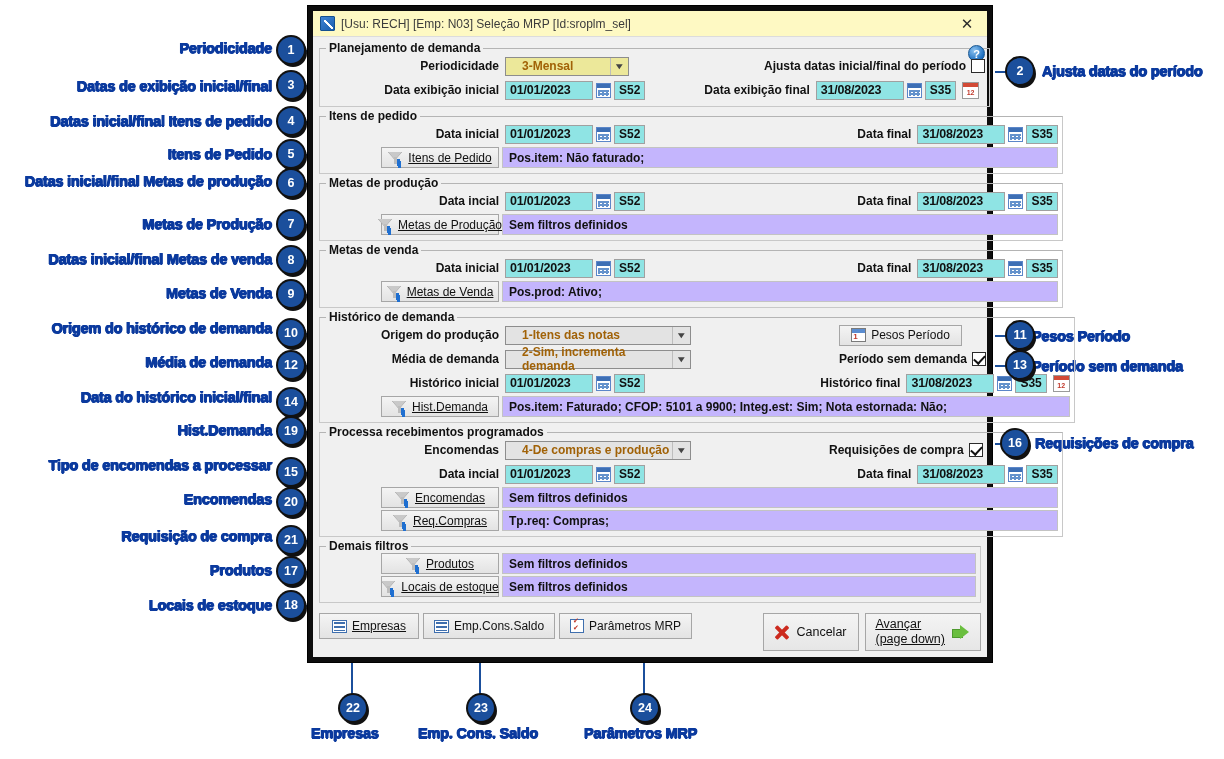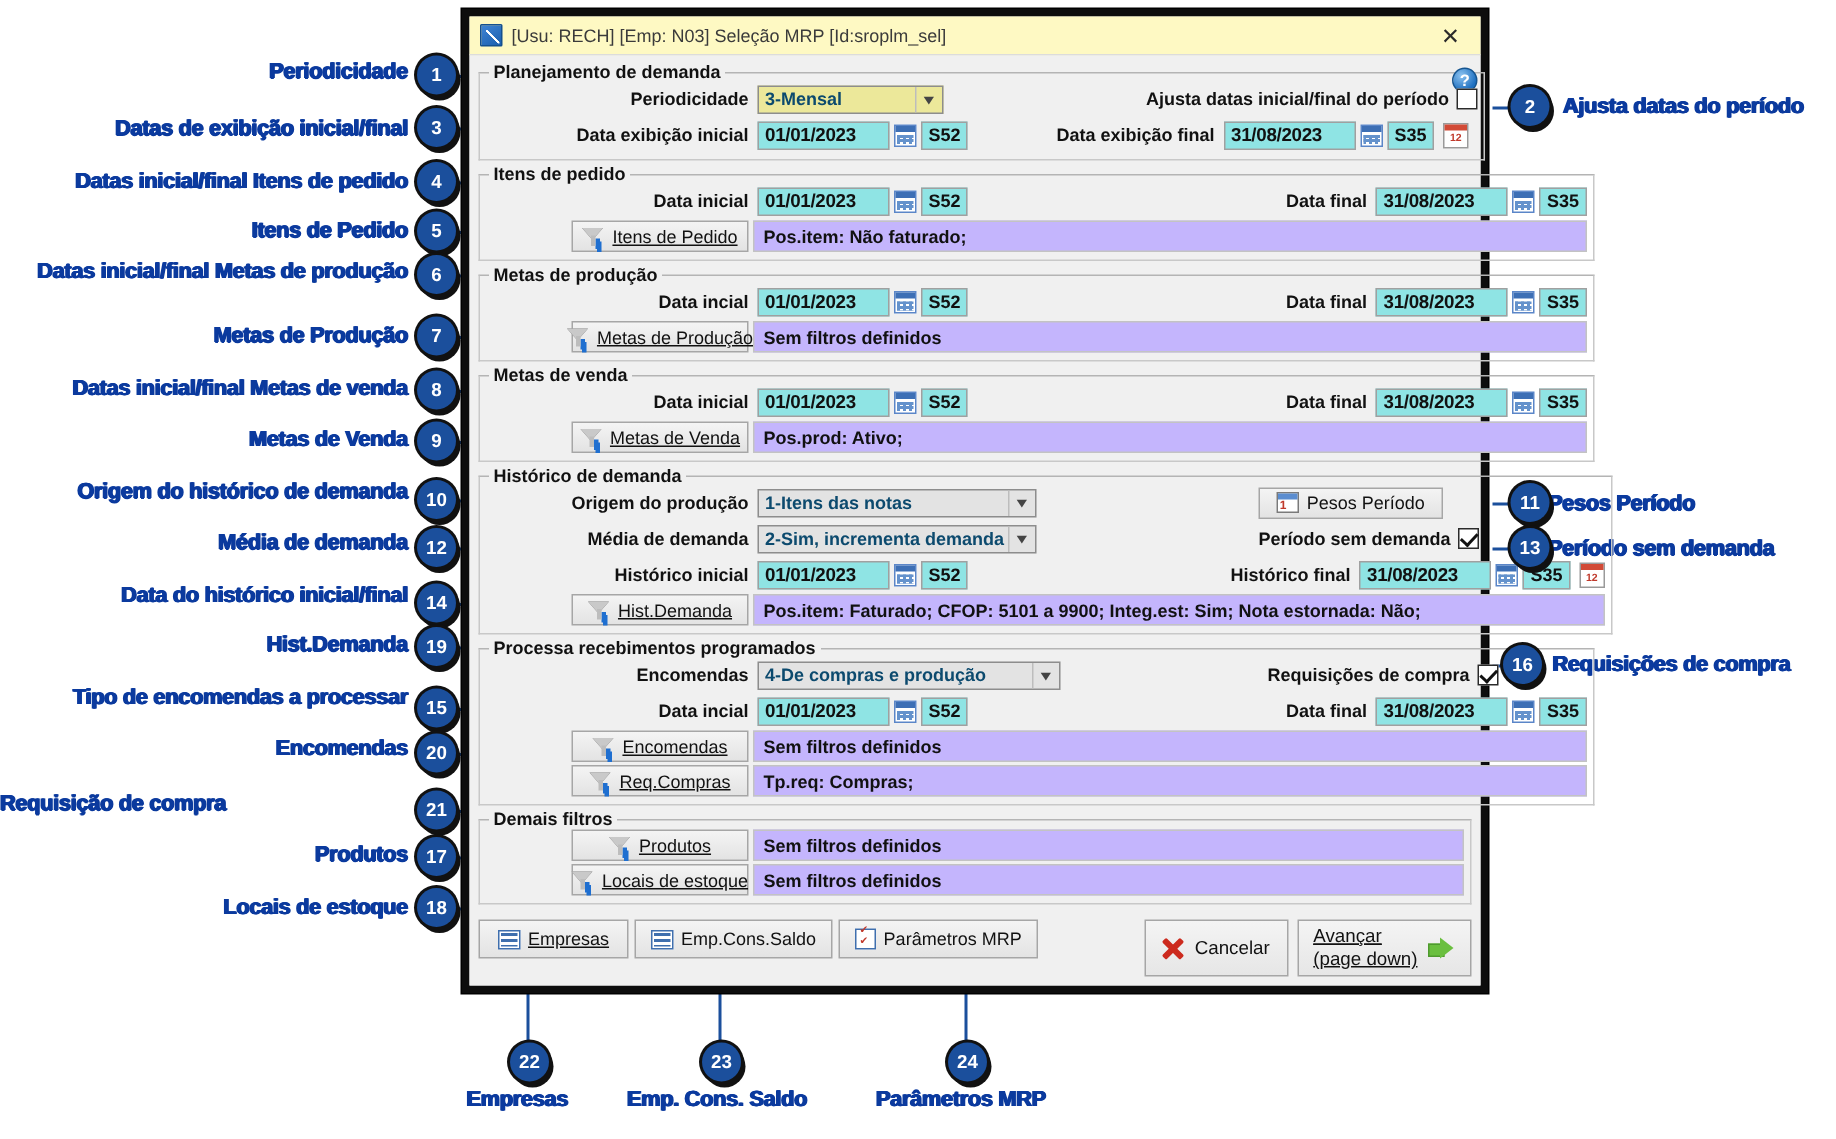--- a/index.html
+++ b/index.html
@@ -100,22 +100,22 @@
   }
 
   .row { display: flex; align-items: center; height: 22px; margin-bottom: 2px; position: relative; }
   .lbl { font-size: 12px; font-weight: bold; color:#111; text-align:right; white-space:nowrap; }
 
   
   .combo {
     height: 19px; display:flex; align-items:center;
     border: 1px solid #8d8d8d;
     background: #e3e3e3;
-    font-size: 12px; font-weight: bold; color:#0c4a6e;
-    padding-left: 4px; position: relative; justify-content: space-between;
+    font-size: 12px; font-weight: bold; color:#a16207;
+    padding-left: 16px; position: relative; justify-content: space-between;
   }
   .combo.yellow { background: #ece89a; }
   .combo .cval { flex:1; }
   .combo .arrow {
     width: 18px; height:17px; flex:none;
     display:flex; align-items:center; justify-content:center;
     color:#444; font-size: 9px;
     background: transparent;
     border-left: 1px solid #bdbdbd;
   }
@@ -306,21 +306,21 @@
     <div class="badge" style="left: 278px; top: 418px;">19</div>
     <div class="callout-label" style="left: 0px; top: 422px; width: 272px; text-align: right;">Hist.Demanda</div>
     <div class="leader" style="left: 291px; top: 472px; width: 39px; transform: rotate(0deg);"></div>
     <div class="badge" style="left: 278px; top: 459px;">15</div>
     <div class="callout-label" style="left: 0px; top: 457px; width: 272px; text-align: right;">Tipo de encomendas a processar</div>
     <div class="leader" style="left: 291px; top: 502px; width: 39px; transform: rotate(0deg);"></div>
     <div class="badge" style="left: 278px; top: 489px;">20</div>
     <div class="callout-label" style="left: 0px; top: 491px; width: 272px; text-align: right;">Encomendas</div>
     <div class="leader" style="left: 291px; top: 540px; width: 39px; transform: rotate(0deg);"></div>
     <div class="badge" style="left: 278px; top: 527px;">21</div>
-    <div class="callout-label" style="left: 0px; top: 528px; width: 272px; ">Requisição de compra</div>
+    <div class="callout-label" style="left: 0px; top: 528px; width: 272px; text-align: right;">Requisição de compra</div>
     <div class="leader" style="left: 291px; top: 571px; width: 39px; transform: rotate(0deg);"></div>
     <div class="badge" style="left: 278px; top: 558px;">17</div>
     <div class="callout-label" style="left: 0px; top: 562px; width: 272px; text-align: right;">Produtos</div>
     <div class="leader" style="left: 291px; top: 605px; width: 39px; transform: rotate(0deg);"></div>
     <div class="badge" style="left: 278px; top: 592px;">18</div>
     <div class="callout-label" style="left: 0px; top: 597px; width: 272px; text-align: right;">Locais de estoque</div>
     <div class="leader" style="left: 995px; top: 71px; width: 12px; transform: rotate(0deg);"></div>
     <div class="badge" style="left: 1007px; top: 58px;">2</div>
     <div class="callout-label" style="left: 1042px; top: 63px;">Ajusta datas do período</div>
     <div class="leader" style="left: 995px; top: 335px; width: 12px; transform: rotate(0deg);"></div>
@@ -491,21 +491,21 @@
         </div>
         <div class="desc">Pos.item: Faturado; CFOP: 5101 a 9900; Integ.est: Sim; Nota estornada: Não;</div>
       </div>
     </fieldset>
 
     <fieldset class="grp">
       <legend>Processa recebimentos programados</legend>
 
       <div class="row">
         <div class="lbl" style="width:175px">Encomendas</div>
-        <div class="combo" style="width:202px;margin-left:6px">
+        <div class="combo" style="width:186px;margin-left:6px">
           <span class="cval">4-De compras e produção</span>
           <span class="arrow"></span>
         </div>
         <div class="chk-wrap" style="margin-left:138px">
           <span class="lbl">Requisições de compra</span>
           <span class="chk checked"></span>
         </div>
       </div>
 
       <div class="row">

